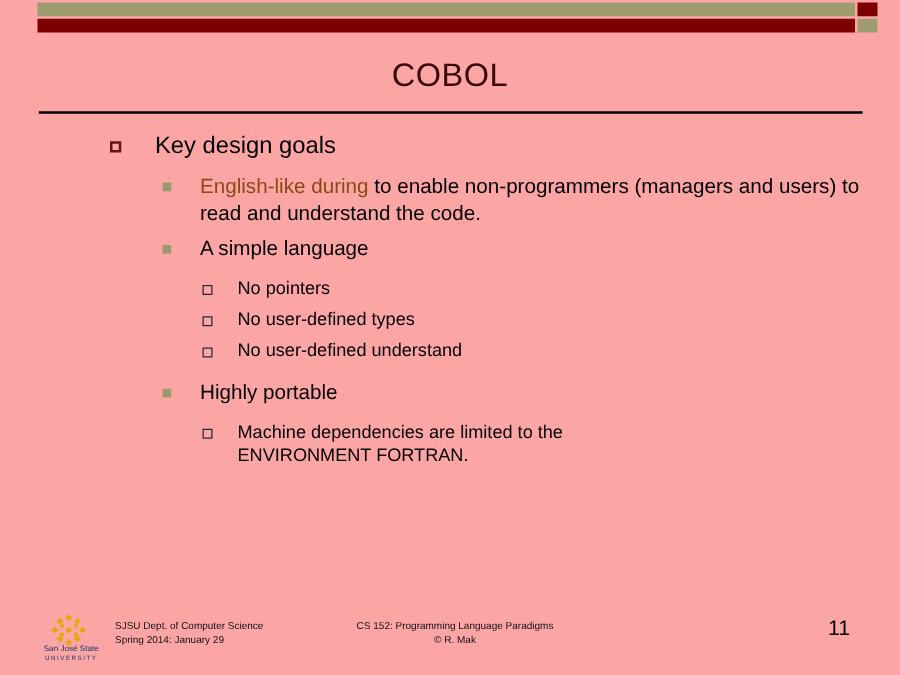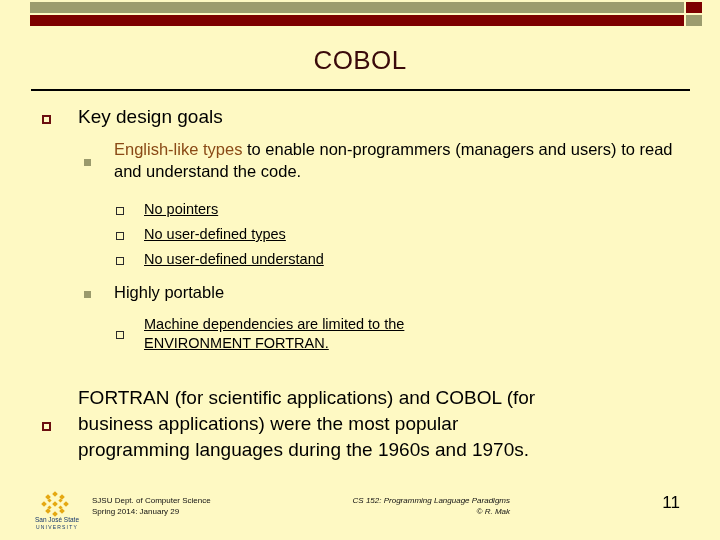--- a/index.html
+++ b/index.html
@@ -12,21 +12,21 @@
     background: #ffffff;
     font-family: "Liberation Sans", sans-serif;
     overflow: hidden;
     position: relative;
   }
   .slide {
     position: absolute;
     inset: 0;
     width: 720px;
     height: 540px;
-    background: #fef9c3;
+    background: #fca5a5;
   }
 
   
   .topbar {
     position: absolute;
     left: 0;
     top: 0;
     width: 720px;
     height: 26px;
   }
@@ -69,21 +69,22 @@
   
   .content {
     position: absolute;
     left: 0;
     top: 104px;
     width: 720px;
   }
 
   .row {
     display: flex;
-    align-items: center;
+    align-items: flex-start;
+    margin-left: 46px;
   }
 
   
   .lvl1 { margin-bottom: 2px; }
   .lvl1 .bullet-cell {
     flex: 0 0 auto;
     width: 36px;
     padding-left: 42px;
     box-sizing: content-box;
   }
@@ -142,21 +143,20 @@
     background: transparent;
     box-sizing: border-box;
     margin-top: 6px;
   }
   .lvl3 .txt {
     font-size: 14.5px;
     line-height: 19px;
     color: #000000;
     flex: 1 1 auto;
     padding-right: 24px;
-    text-decoration: underline;
   }
 
   .gap-s { height: 6px; }
   .gap-m { height: 12px; }
   .gap-l { height: 20px; }
 
   
   .footer {
     position: absolute;
     left: 0;
@@ -206,29 +206,28 @@
     position: absolute;
     left: 92px;
     top: 7px;
     font-size: 8px;
     line-height: 11px;
     color: #111111;
     white-space: nowrap;
   }
   .foot-center {
     position: absolute;
-    left: 250px;
+    left: 234px;
     top: 7px;
     width: 260px;
-    text-align: right;
+    text-align: center;
     font-size: 8px;
     line-height: 11px;
     color: #111111;
     white-space: nowrap;
-    font-style: italic;
   }
   .foot-page {
     position: absolute;
     left: 640px;
     top: 4px;
     width: 40px;
     text-align: right;
     font-size: 17px;
     line-height: 22px;
     color: #000000;
@@ -261,25 +260,31 @@
       </div>
       <div class="txt">Key design goals</div>
     </div>
 
     <div class="gap-s"></div>
 
     <div class="row lvl2">
       <div class="bullet-cell">
         <span class="bullet-sq-solid-khaki"></span>
       </div>
-      <div class="txt"><span class="hl-syntax">English-like types</span><span> to enable non-programmers (managers and users) to read and understand the code.</span></div>
+      <div class="txt"><span class="hl-syntax">English-like during</span><span> to enable non-programmers (managers and users) to read and understand the code.</span></div>
     </div>
 
     <div class="gap-s"></div>
 
+    <div class="row lvl2">
+      <div class="bullet-cell">
+        <span class="bullet-sq-solid-khaki"></span>
+      </div>
+      <div class="txt">A simple language</div>
+    </div>
 
     <div class="gap-m"></div>
 
     <div class="row lvl3">
       <div class="bullet-cell">
         <span class="bullet-sq-hollow-grey"></span>
       </div>
       <div class="txt">No pointers</div>
     </div>
 
@@ -315,26 +320,20 @@
     <div class="row lvl3">
       <div class="bullet-cell">
         <span class="bullet-sq-hollow-grey"></span>
       </div>
       <div class="txt" style="max-width:360px">Machine dependencies are limited to the ENVIRONMENT FORTRAN.</div>
     </div>
 
     <div class="gap-l"></div>
     <div class="gap-m"></div>
 
-    <div class="row lvl1">
-      <div class="bullet-cell">
-        <span class="bullet-sq-hollow-dark"></span>
-      </div>
-      <div class="txt" style="max-width:470px">FORTRAN (for scientific applications) and COBOL (for business applications) were the most popular programming languages during the 1960s and 1970s.</div>
-    </div>
 
   </div>
 
   <div class="footer">
 
     <div class="logo">
       <svg class="logo-mark" viewBox="0 0 34 26">
         <g fill="#e5a812">
           <rect x="15" y="1" width="4" height="4" transform="rotate(45 17 3)"></rect>
           <rect x="15" y="21" width="4" height="4" transform="rotate(45 17 23)"></rect>

